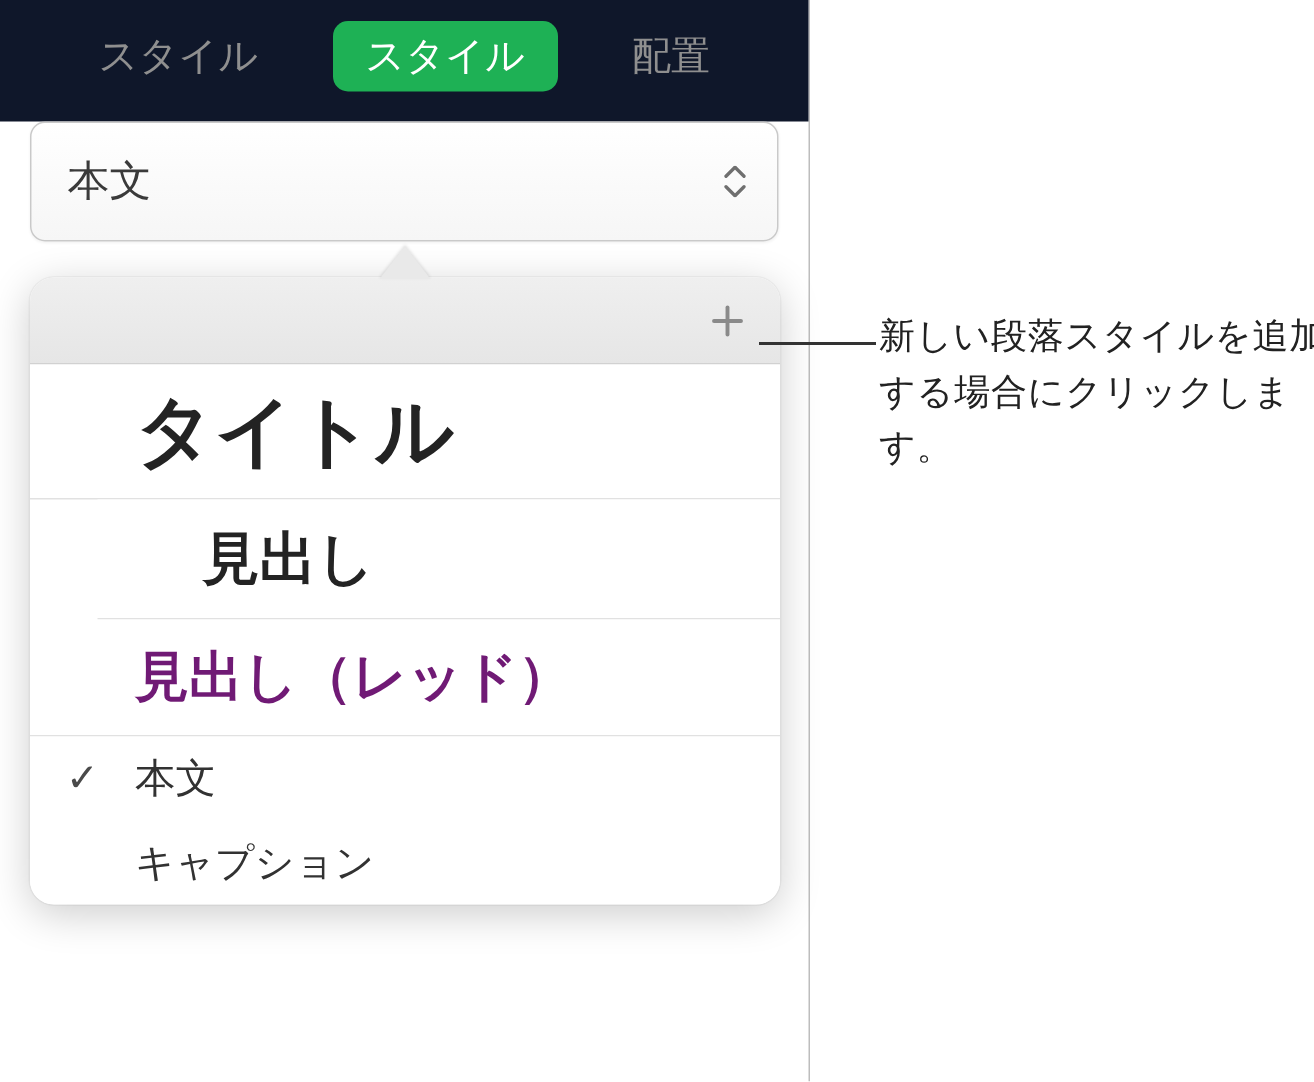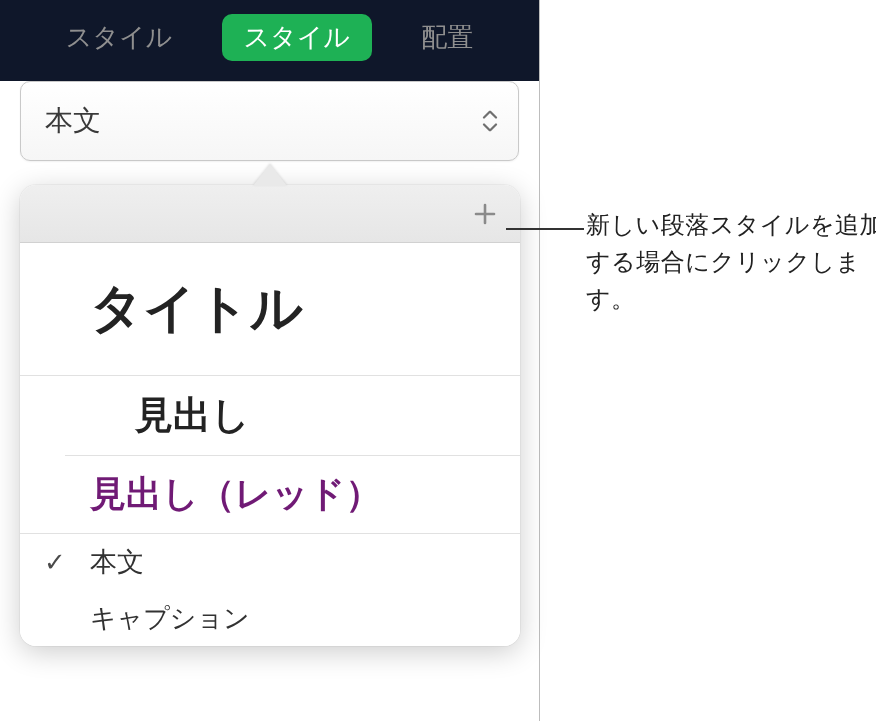--- a/index.html
+++ b/index.html
@@ -127,21 +127,21 @@
     .style-item {
       padding: 0 26px 0 70px;
       border-bottom: 1px solid #e1e1e1;
       display: flex;
       align-items: center;
       position: relative;
       cursor: pointer;
       background: #fff;
     }
     .style-item.title-row {
-      height: 133px;
+      height: 90px;
     }
     .style-item.subtitle-row {
       height: 82px;
     }
     .style-item.heading-row {
       height: 80px;
       margin-left: 45px;
     }
     .style-item.heading-red-row {
       height: 78px;

